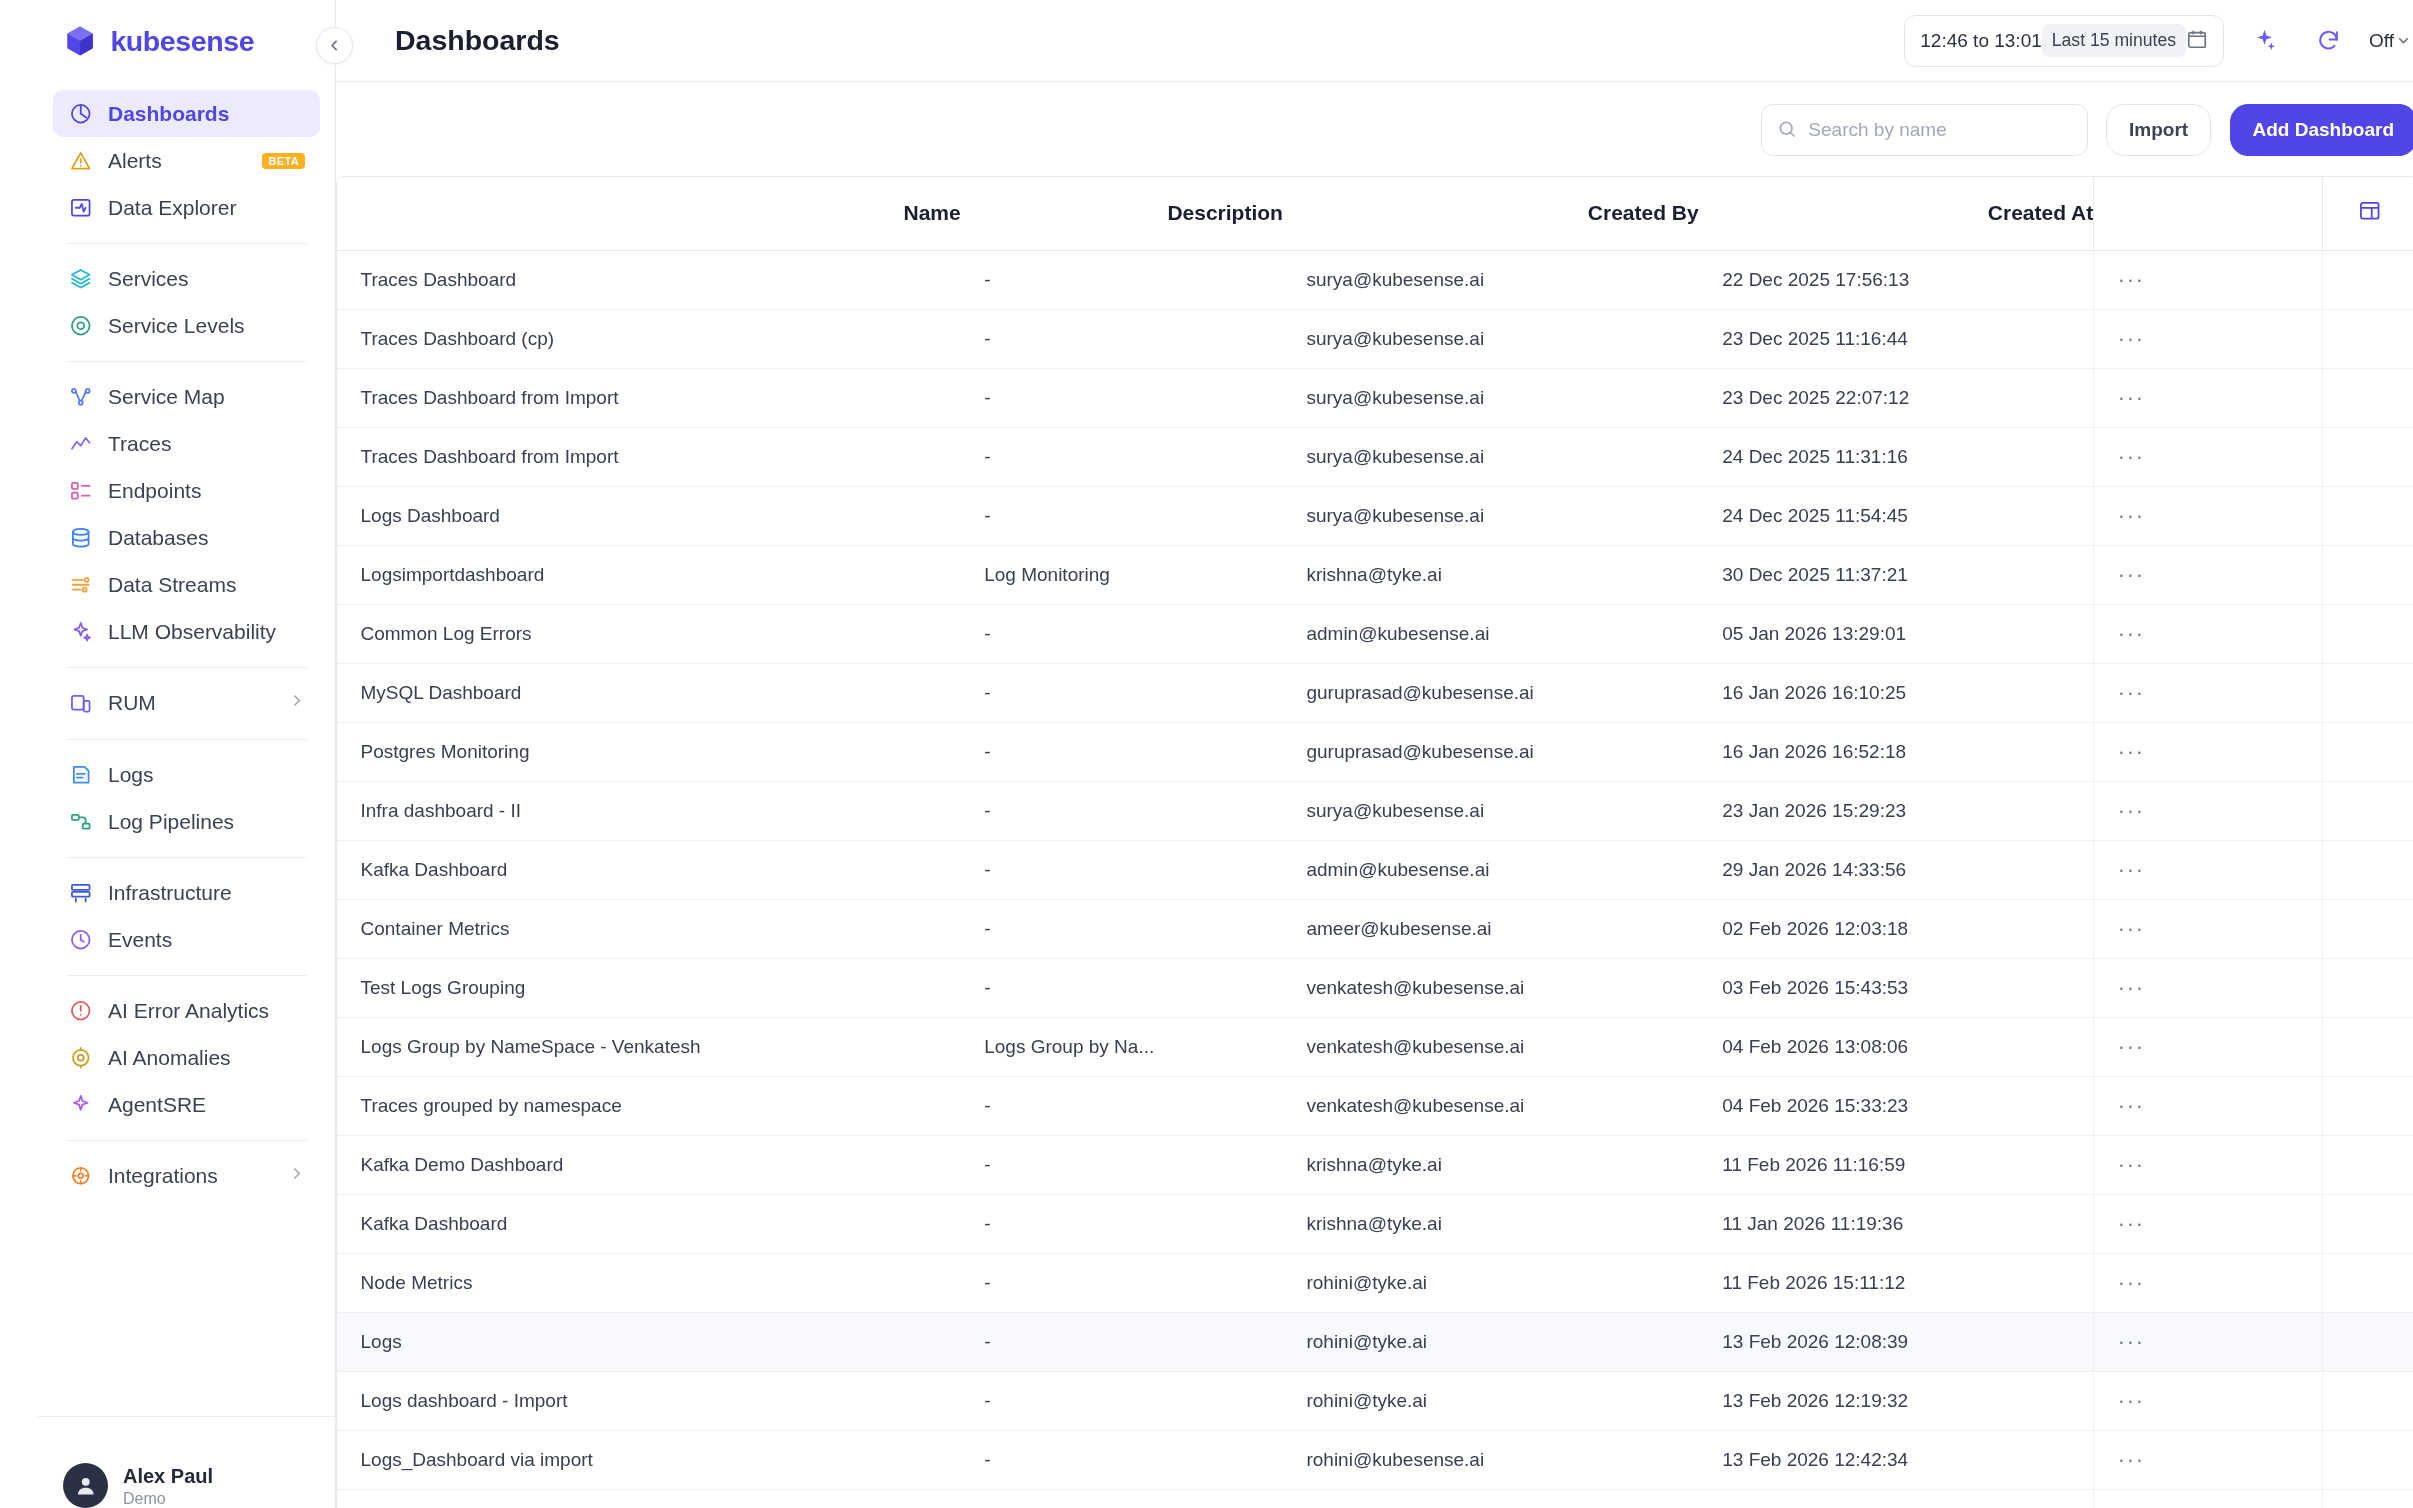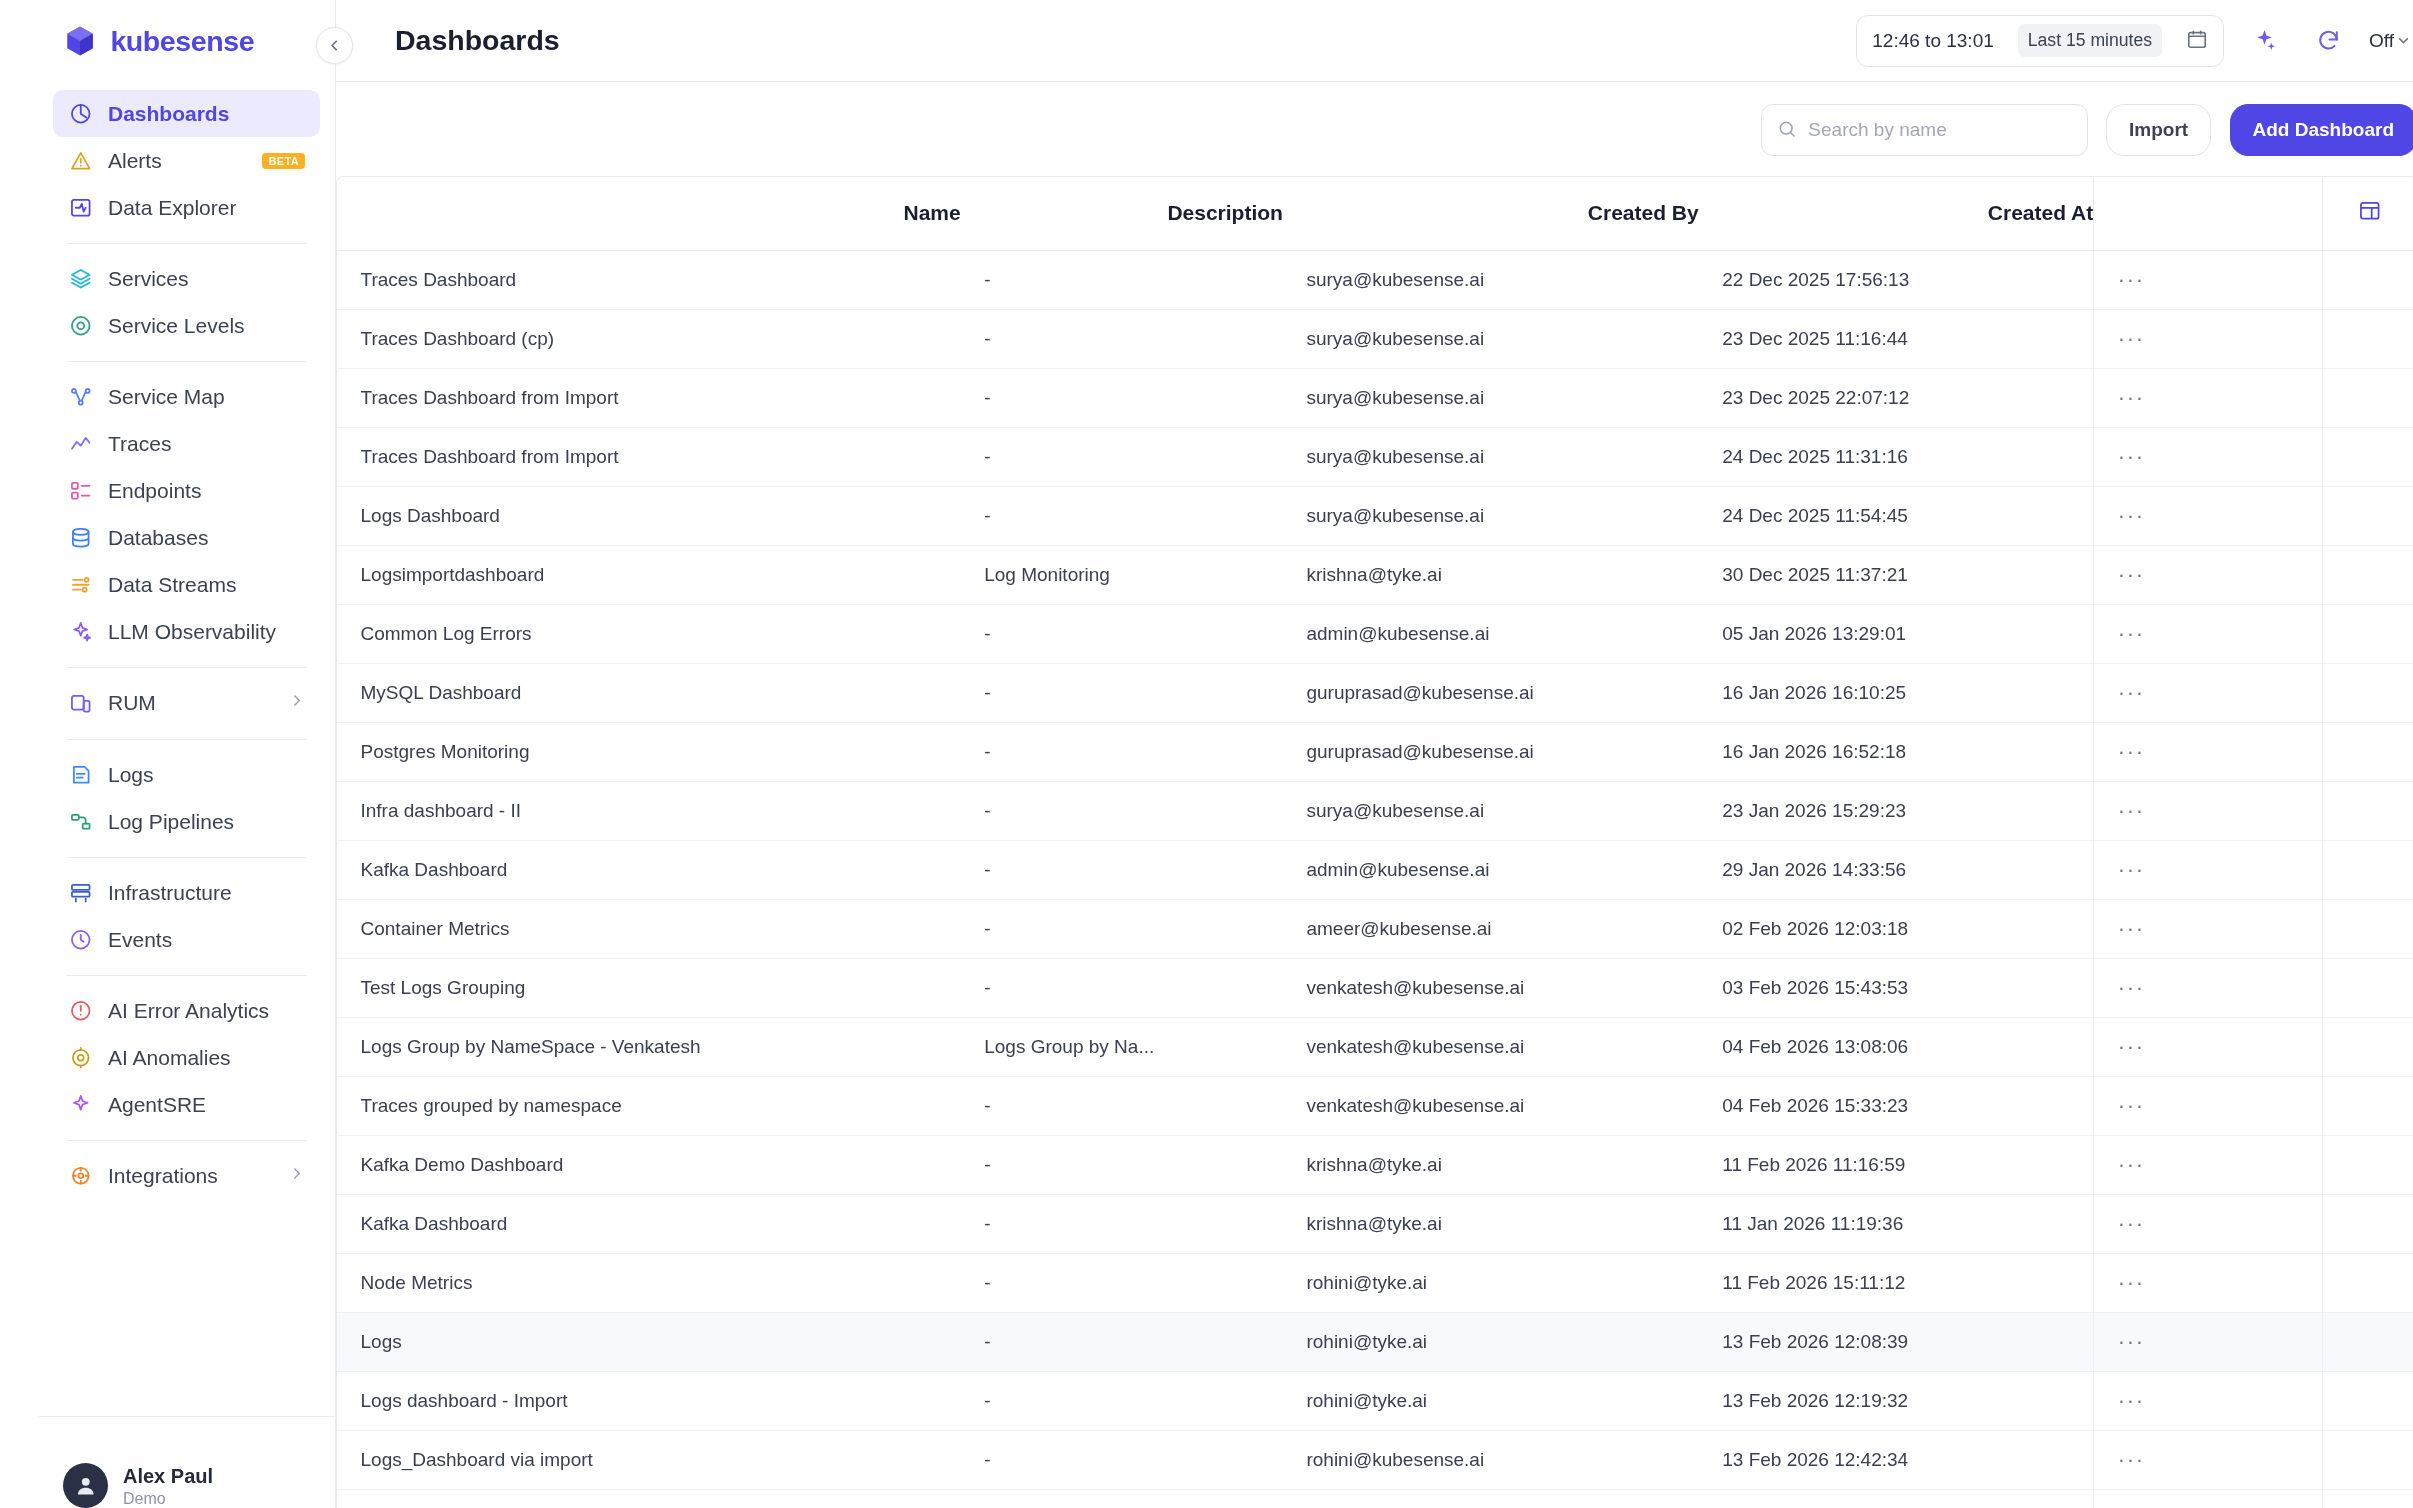--- a/index.html
+++ b/index.html
@@ -71,21 +71,21 @@
   
   .main { flex: 1; display: flex; flex-direction: column; min-width: 0; }
   .topbar {
     height: 82px; display: flex; align-items: center;
     padding: 0 34px 0 59px; border-bottom: 0.8px solid #ececf1;
     gap: 20px;
   }
   .page-title { font-size: 28.5px; font-weight: 700; color: #1b2030; }
   .topbar-right { margin-left: auto; display: flex; align-items: center; gap: 17px; }
   .time-picker {
-    display: flex; align-items: center; gap: 24px;
+    display: flex; align-items: center; gap: 0;
     border: 0.8px solid #e1e3ea; border-radius: 11.7px;
     height: 52px; padding: 0 15px; background: #fff;
   }
   .time-range { font-size: 19px; color: #2c3142; }
   .time-chip {
     background: #f1f2f6; border-radius: 6.7px; padding: 5.9px 10px;
     font-size: 17.6px; color: #3b4252;
   }
   .icon-btn {
     width: 47px; height: 47px; border-radius: 10px;

